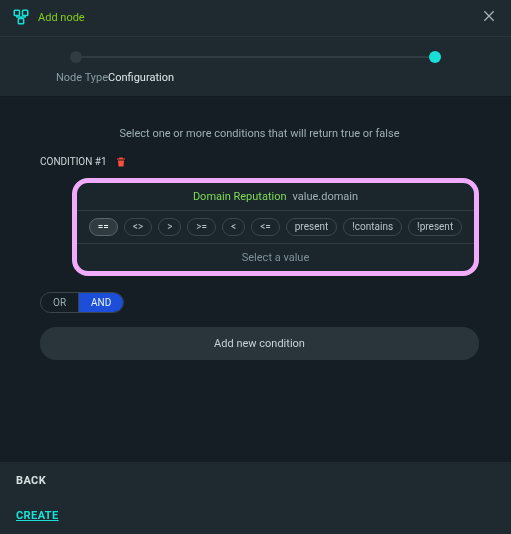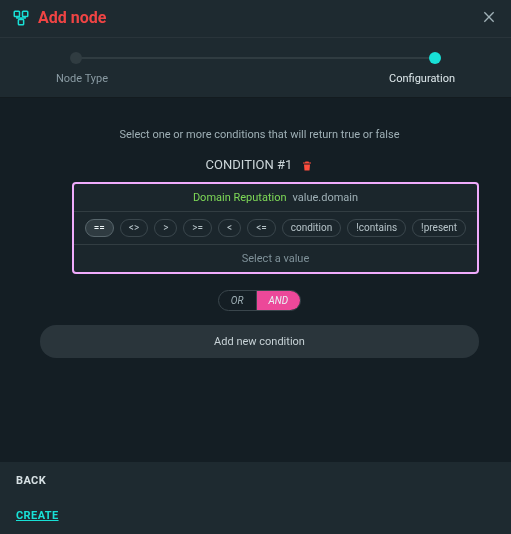--- a/index.html
+++ b/index.html
@@ -1,49 +1,49 @@
 <!DOCTYPE html>
 <html><head>
 <meta charset="utf-8">
 <style>
   * { box-sizing: border-box; margin: 0; padding: 0; }
   html, body { width: 511px; height: 534px; background: #1e2a30; font-family: -apple-system, "Segoe UI", Roboto, Arial, sans-serif; color: #cfd8dc; overflow: hidden; }
   .modal { width: 511px; height: 534px; display: flex; flex-direction: column; background: #1e2a30; }
   
   .header { display: flex; align-items: center; padding: 8px 12px 10px 12px; border-bottom: 1px solid rgba(255,255,255,0.05); }
   .header .icon { width: 18px; height: 18px; color: #18e0d6; margin-right: 8px; flex: 0 0 auto; }
-  .header .title { color: #ef4444; font-size: 16px; font-weight: 700; flex: 1 1 auto; }
+  .header .title { color: #84cc16; font-size: 11px; font-weight: 400; flex: 1 1 auto; }
   .header .close { width: 18px; height: 18px; color: #9fb0b6; cursor: pointer; flex: 0 0 auto; }
   
   .stepper-wrap { padding: 14px 28px 12px 28px; border-bottom: 1px solid rgba(0,0,0,0.35); }
   .stepper { position: relative; height: 12px; margin: 0 42px; }
   .stepper .line { position: absolute; top: 5px; left: 6px; right: 6px; height: 2px; background: #303c41; }
   .stepper .dot { position: absolute; top: 0; width: 12px; height: 12px; border-radius: 50%; }
   .stepper .dot.left { left: 0; background: #303c41; }
   .stepper .dot.right { right: 0; background: #18e0d6; }
-  .step-labels { display: flex; justify-content: space-between; margin: 8px 28px 0 28px; font-size: 11px; color: #8a9ba3; }
+  .step-labels { display: flex; margin: 8px 28px 0 28px; font-size: 11px; color: #8a9ba3; }
   .step-labels .active { color: #dfe9ec; }
   
   .body { flex: 1 1 auto; overflow: auto; padding: 20px 32px 10px 40px; background: #141e24; }
   .help { text-align: center; font-size: 11px; color: #9fb0b6; margin-bottom: 16px; margin-top: 10px; }
-  .cond-header { text-align: center; font-size: 13px; color: #cdd7da; margin-bottom: 10px; }
+  .cond-header { text-align: left; font-size: 10px; color: #cdd7da; margin-bottom: 10px; }
   .cond-header .trash { display: inline-block; width: 12px; height: 12px; vertical-align: middle; margin-left: 6px; color: #ff4d3d; cursor: pointer; }
-  .card { border: 2px solid #f0abfc; border-radius: 4px; overflow: hidden; background: #1b262c; margin-left: 32px; }
+  .card { border: 5px solid #f0abfc; border-radius: 16px; overflow: hidden; background: #1b262c; margin-left: 32px; }
   .card .row { border-bottom: 1px solid #323d42; padding: 7px 10px; display: flex; align-items: center; justify-content: center; font-size: 11px; }
   .card .row:last-child { border-bottom: none; }
   .card .row.fieldrow { color: #9fb0b6; }
   .card .row.fieldrow .action { color: #7ed957; margin-right: 6px; }
   .ops { display: flex; flex-wrap: wrap; gap: 6px; justify-content: center; }
   .op { border: 1px solid #3a464c; border-radius: 10px; padding: 1px 8px; font-size: 10px; color: #b7c4c9; cursor: pointer; line-height: 1.4; white-space: nowrap; }
   .op.selected { background: #2f3b41; border-color: #58666c; color: #eef6f8; }
   .valrow { color: #7f9199; font-size: 11px; padding: 9px 10px; }
-  .joiners { display: flex; justify-content: center; margin: 16px 0 14px 0; font-style: italic; }
+  .joiners { display: flex; margin: 16px 0 14px 0; }
   .joiner-group { display: inline-flex; border: 1px solid #3a464c; border-radius: 12px; overflow: hidden; }
   .joiner-group .jbtn { font-size: 10px; padding: 4px 12px; color: #9fb0b6; cursor: pointer; }
-  .joiner-group .jbtn.sel { background: #ec4899; color: #e8f2f5; }
+  .joiner-group .jbtn.sel { background: #1d4ed8; color: #e8f2f5; }
   .joiner-group .jbtn + .jbtn { border-left: 1px solid #3a464c; }
   .addrow { background: #2a353b; border-radius: 16px; text-align: center; padding: 10px; font-size: 11px; color: #c7d2d6; cursor: pointer; }
   
   .footer { padding: 12px 16px; display: flex; justify-content: flex-end; gap: 22px; background: #1e2a30; flex-direction: column; }
   .footer .btn { font-size: 11px; font-weight: 700; letter-spacing: 0.4px; cursor: pointer; }
   .footer .btn.back { color: #d7e1e4; }
   .footer .btn.create { color: #18e0d6; text-decoration: underline; }
 </style>
 </head>
 <body>
@@ -97,21 +97,21 @@
         <span>value.domain</span>
       </div>
       <div class="row">
         <div class="ops" id="ops">
             <span class="op selected">==</span>
             <span class="op">&lt;&gt;</span>
             <span class="op">&gt;</span>
             <span class="op">&gt;=</span>
             <span class="op">&lt;</span>
             <span class="op">&lt;=</span>
-            <span class="op">condition</span>
+            <span class="op">present</span>
             <span class="op">!contains</span>
             <span class="op">!present</span>
           </div>
       </div>
       <div class="row valrow">
         <span>Select a value</span>
       </div>
     </div>
 
     <div class="joiners">

